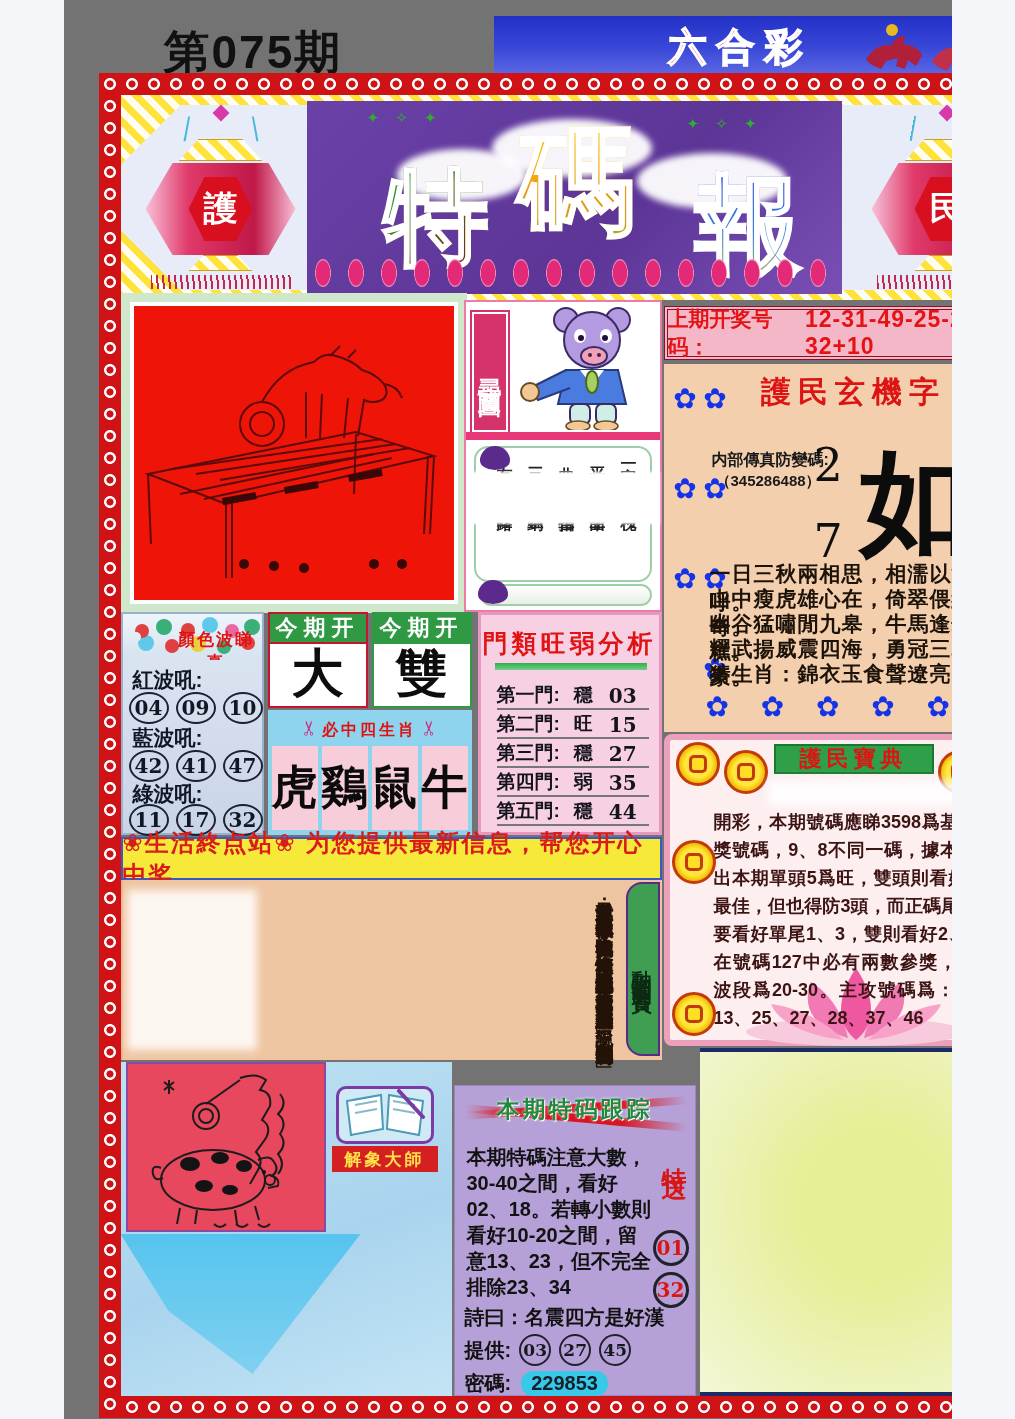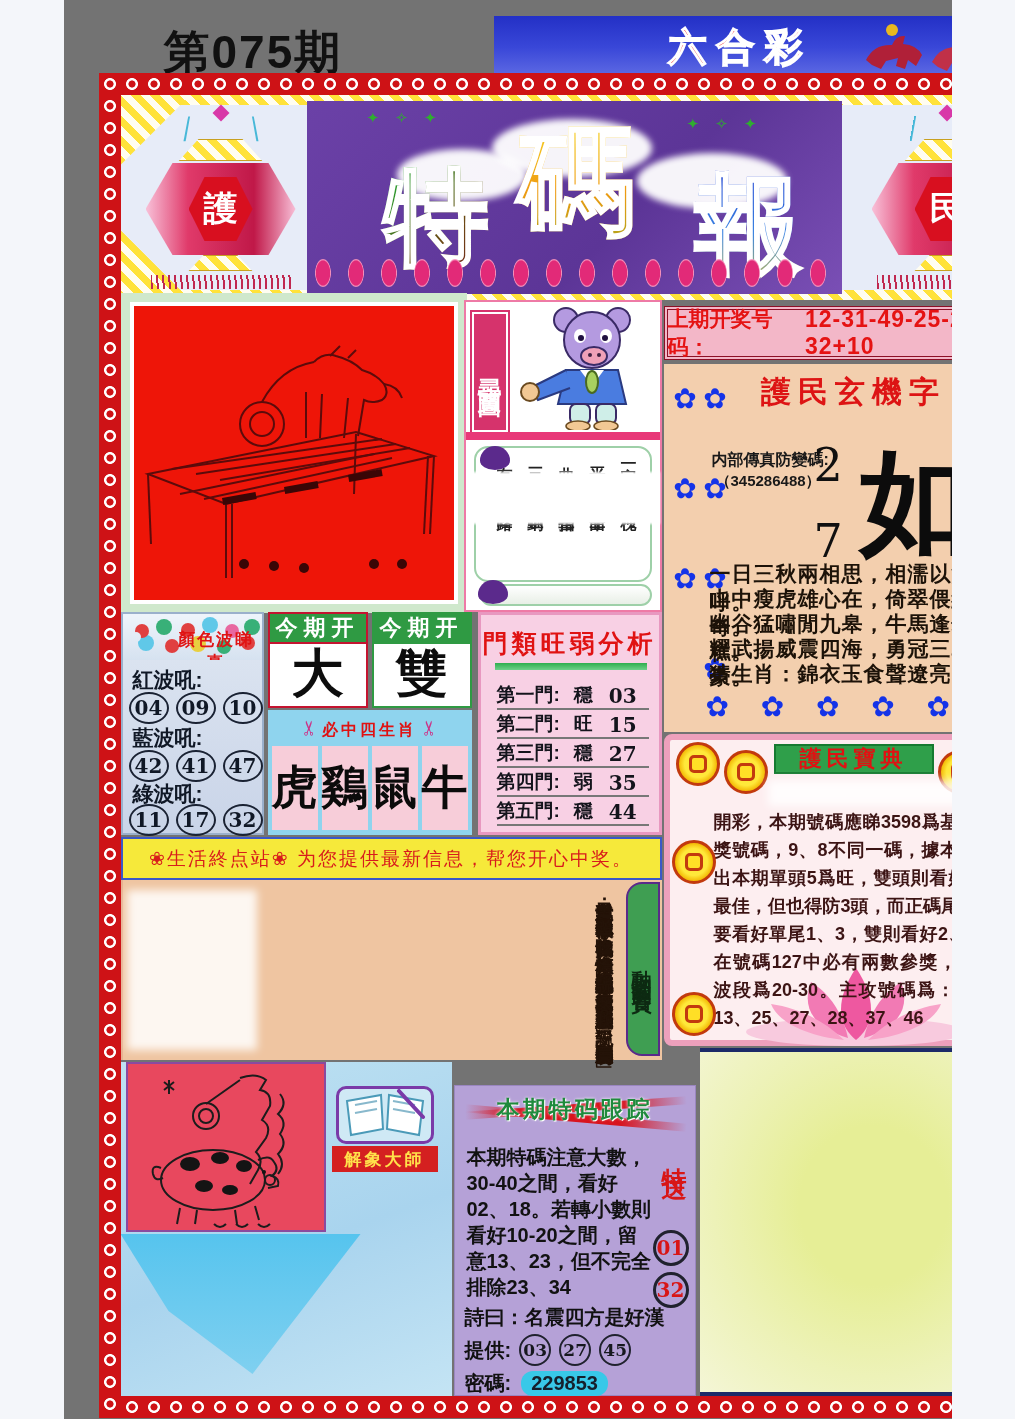--- a/index.html
+++ b/index.html
@@ -86,21 +86,21 @@
   .gnum{font-family:"DejaVu Serif",serif;}
   
   .treasury{background:#fdeef0;border:6px solid #eda0bc;border-radius:8px;}
   .tretitle{background:#2f9f4a;border:2px solid #157a30;color:#e01212;font-weight:bold;font-size:22px;letter-spacing:5px;
     display:flex;align-items:center;justify-content:center;}
   .coin{position:absolute;width:44px;height:44px;border-radius:50%;background:radial-gradient(circle,#ffe83a 50%,#f2b602 72%);border:3px solid #c23a0e;z-index:3;}
   .coin::after{content:"";position:absolute;inset:10px;border:3px solid #c23a0e;border-radius:5px;background:#ffdf26;}
   .trebody{font-size:18px;font-weight:bold;color:#3c1414;line-height:28px;text-align:justify;}
   
   .yellowbanner{background:#f6e93a;border:2px solid #3a58c8;display:flex;align-items:center;justify-content:center;}
-  .yellowbanner span{color:#d81c1c;font-weight:normal;font-size:19px;letter-spacing:2px;}
+  .yellowbanner span{color:#d81c1c;font-weight:bold;font-size:24px;letter-spacing:2px;}
   
   .storybox{background:#efc5a1;border-left:2px solid #e8b090;}
   .storyband{background:#3f9e52;border:2px solid #5a2a8a;border-radius:16px 0 0 16px;}
   .storytitle{writing-mode:vertical-rl;text-orientation:upright;font-size:20px;font-weight:bold;color:#0d2a12;letter-spacing:5px;}
   .storytext{writing-mode:vertical-rl;font-size:18px;font-weight:bold;color:#241308;line-height:27px;}
   
   .bluepanel{background:linear-gradient(160deg,#bfe2f2,#a9d4ee 55%,#c4e4f4);}
   .blueblob{background:linear-gradient(180deg,#56c4ee,#7fd0f0);clip-path:polygon(0 0,100% 0,55% 100%,20% 55%);}
   .pigbox{background:#e8485e;border:2px solid #8a4aa0;}
   .bookicon{background:#cfe9f5;border:3px solid #7a3aa8;border-radius:10px;}

